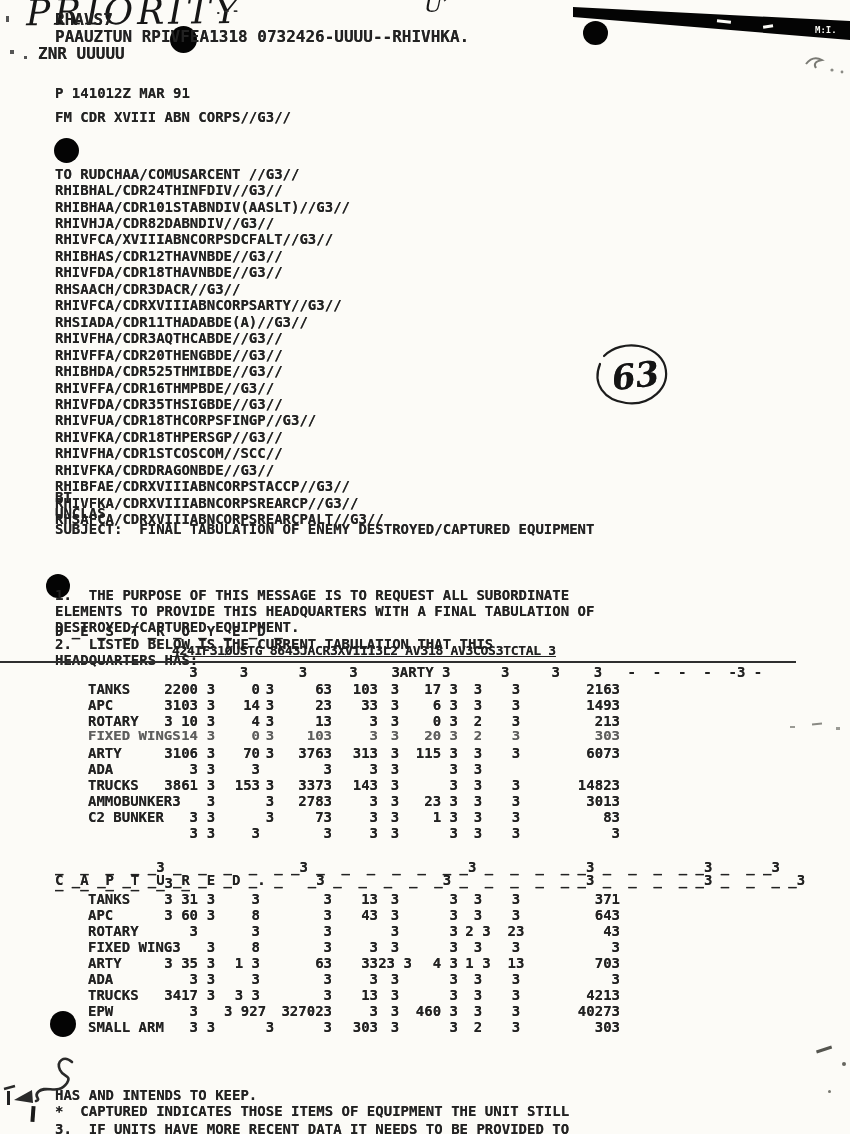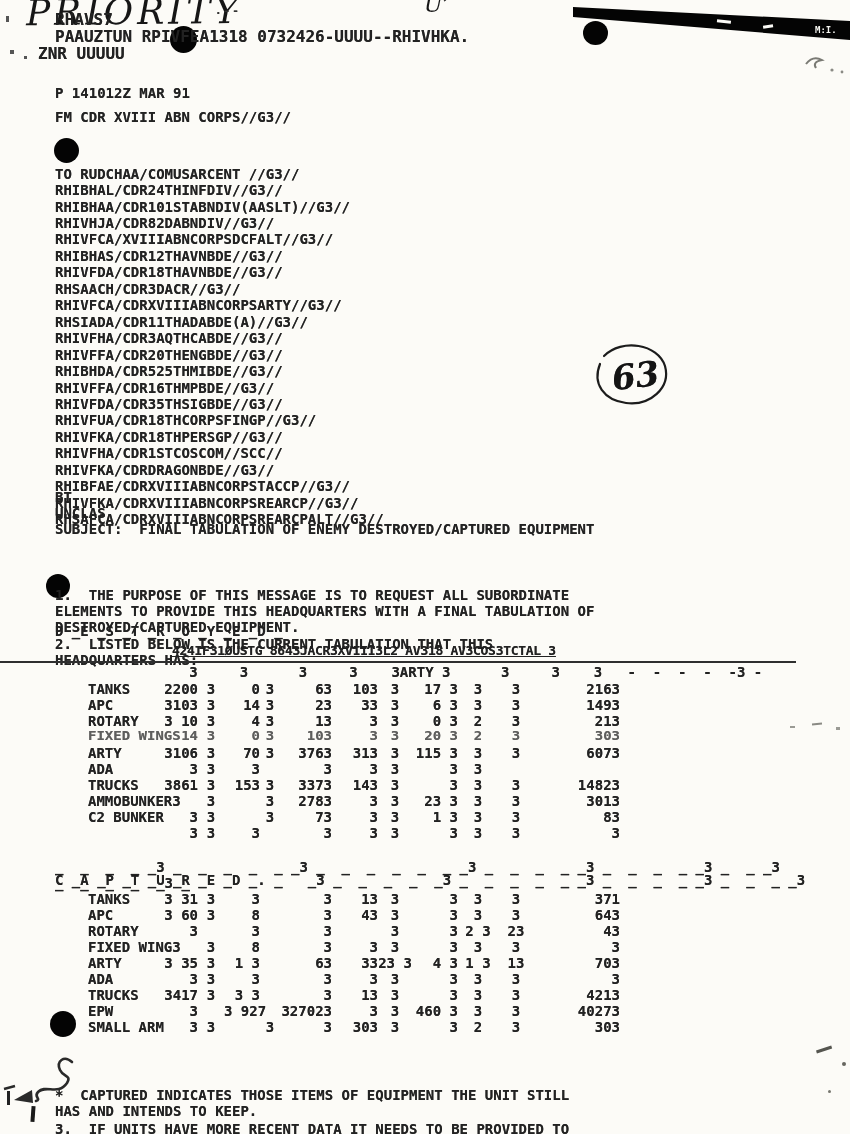--- a/index.html
+++ b/index.html
@@ -377,21 +377,21 @@
         <span class="tc c">3</span>
         <span class="tc r">3</span>
         <span class="tc c">2</span>
         <span class="tc c">3</span>
         <span class="tc r">303</span>
       </div>
     </div>
 
   <div class="abs lines" style="left:55px;top:1038px;">
     
-  <div>*  CAPTURED INDICATES THOSE ITEMS OF EQUIPMENT THE UNIT STILL</div><div>HAS AND INTENDS TO KEEP.</div></div>
+  <div>HAS AND INTENDS TO KEEP.</div><div>*  CAPTURED INDICATES THOSE ITEMS OF EQUIPMENT THE UNIT STILL</div></div>
   <div class="abs lines" style="left:55px;top:1072px;">
     
   <div>3.  IF UNITS HAVE MORE RECENT DATA IT NEEDS TO BE PROVIDED TO</div></div>
 
   <svg width="88" height="74" style="left:588px;top:338px;">
     <path d="M 16,18 C 34,0 70,6 77,28 C 83,50 62,68 38,65 C 16,62 4,46 12,26" fill="none" stroke="#1c1c1c" stroke-width="2.2" stroke-linecap="round"></path>
     <text x="24" y="50" font-size="34" font-family="DejaVu Serif, serif" font-style="italic" fill="#141414" transform="rotate(-7 44 38)">63</text>
   </svg>
 
   <svg width="100" height="70" style="left:0;top:1052px;">

